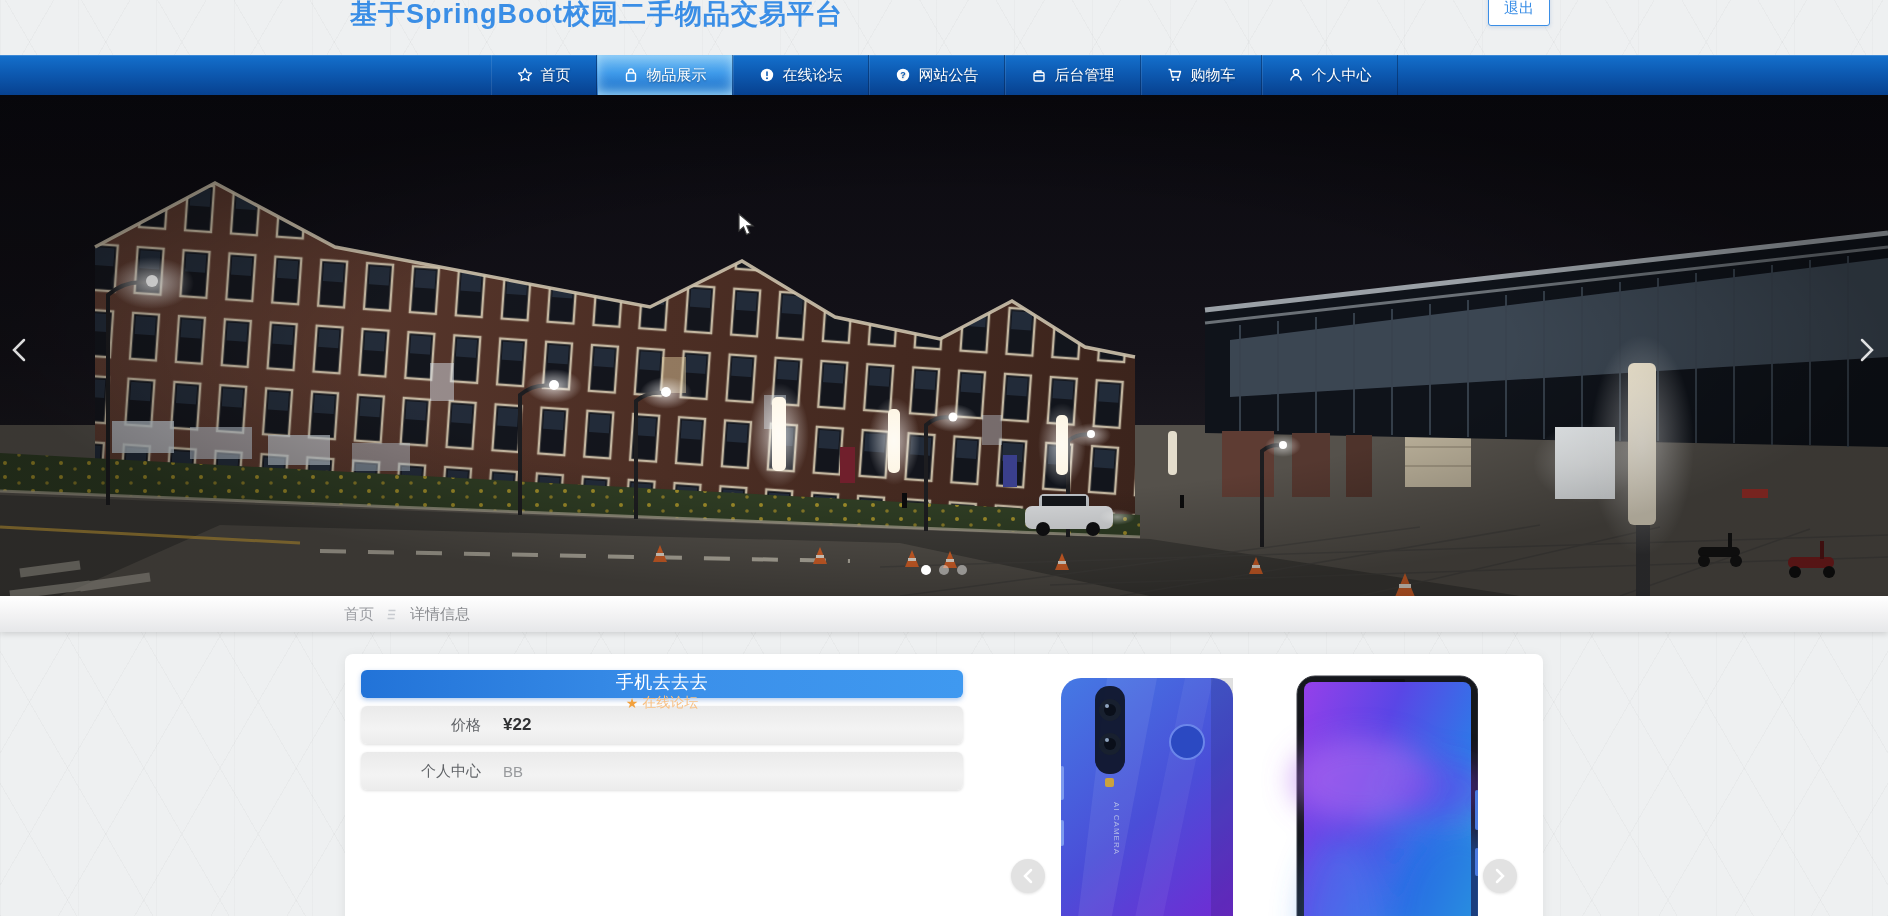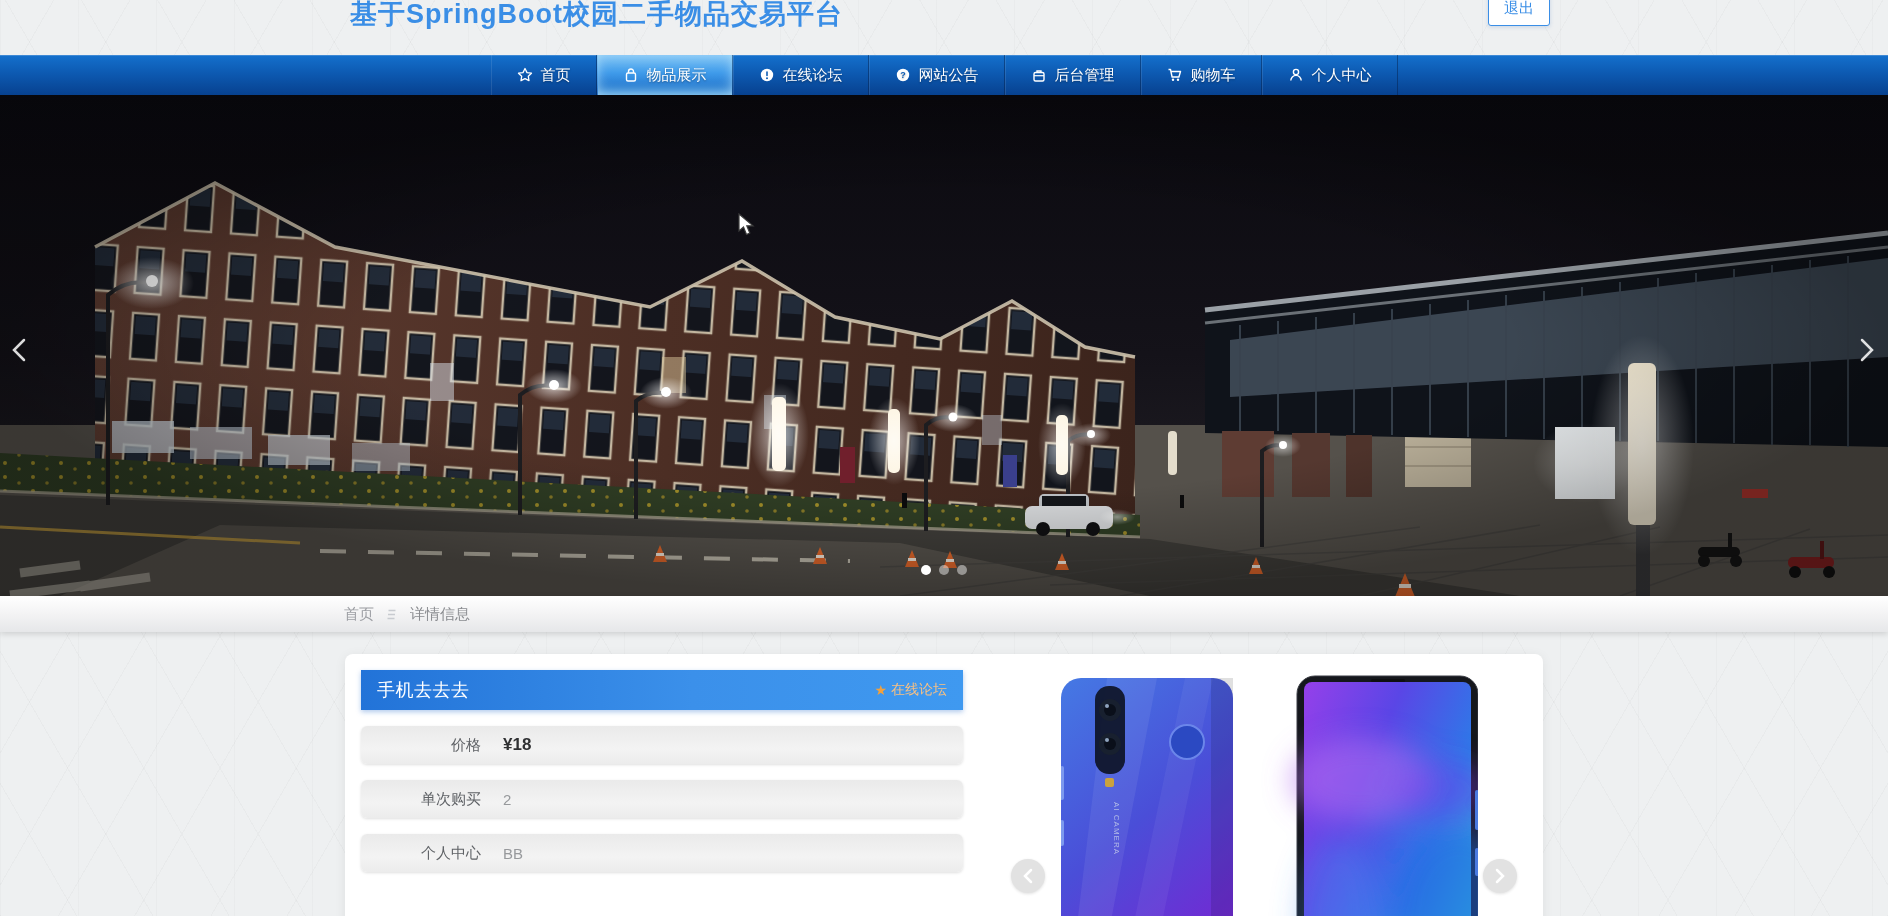--- a/index.html
+++ b/index.html
@@ -78,31 +78,31 @@
   .crumb-current { color:#8a8c90; }
 
   
   .main-area { padding-top:22px; }
   .page-card {
     width:1198px; margin:0 auto; background:#fff; border-radius:8px;
     box-shadow:0 2px 12px rgba(0,0,0,.07);
     height:420px; position:relative; padding:16px;
   }
   .prod-title-bar {
-    width:602px; height:40px; border-radius:0;
+    width:602px; height:28px; border-radius:6px;
     background:linear-gradient(90deg,var(--bar-left,#2273d8) 0%,#3b90ea 55%,var(--bar-right,#3f99f0) 100%);
     display:flex; align-items:center; justify-content:space-between;
-    padding:0 16px; box-shadow:0 2px 5px rgba(30,100,200,.35);
+    padding:0 16px; box-shadow:0 2px 5px rgba(30,100,200,.35);flex-direction:column;
   }
   .prod-name { color:#fff; font-size:18px; letter-spacing:.5px; }
   .fav-btn { display:flex; align-items:center; gap:4px; cursor:pointer; font-size:14px; }
   .fav-star { color:var(--fav-star,#f2a13d); font-size:14px; }
   .fav-label { color:var(--fav,#f8c083); }
   .field-row {
-    width:602px; height:38px; margin-top:16px; border-radius:6px;
+    width:602px; height:38px; margin-top:8px; border-radius:6px;
     background:linear-gradient(180deg,#eaeaea 0%,#f3f3f3 60%,#ececec 100%);
     box-shadow:0 1px 3px rgba(0,0,0,.13);
     display:flex; align-items:center; font-size:15px;
   }
   .field-label { width:120px; text-align:right; color:var(--label,#5f6266); }
   .field-value { margin-left:22px; color:var(--value,#97999c); font-size:15px; }
   .field-value.em { color:var(--price,#303133); font-weight:bold; font-size:17px; }
 
   .media-box { position:absolute; left:716px; top:16px; width:417px; height:388px; overflow:hidden; background:#fff; }
   .media-arrow {
@@ -427,25 +427,21 @@
     <div class="prod-title-bar">
       <span class="prod-name">手机去去去</span>
       <span class="fav-btn">
         <span class="fav-star">★</span>
         <span class="fav-label">在线论坛</span>
       </span>
     </div>
 
     <div class="field-row">
       <span class="field-label">价格</span>
-      <span class="field-value em">¥18</span>
-    </div>
-    <div class="field-row">
-      <span class="field-label">单次购买</span>
-      <span class="field-value">2</span>
+      <span class="field-value em">¥22</span>
     </div>
     <div class="field-row">
       <span class="field-label">个人中心</span>
       <span class="field-value">BB</span>
     </div>
 
     <div class="media-box">
       <svg width="417" height="420" viewBox="0 0 417 420">
         <defs>
           <linearGradient id="backGrad" x1="0" y1="0" x2="0.35" y2="1">

